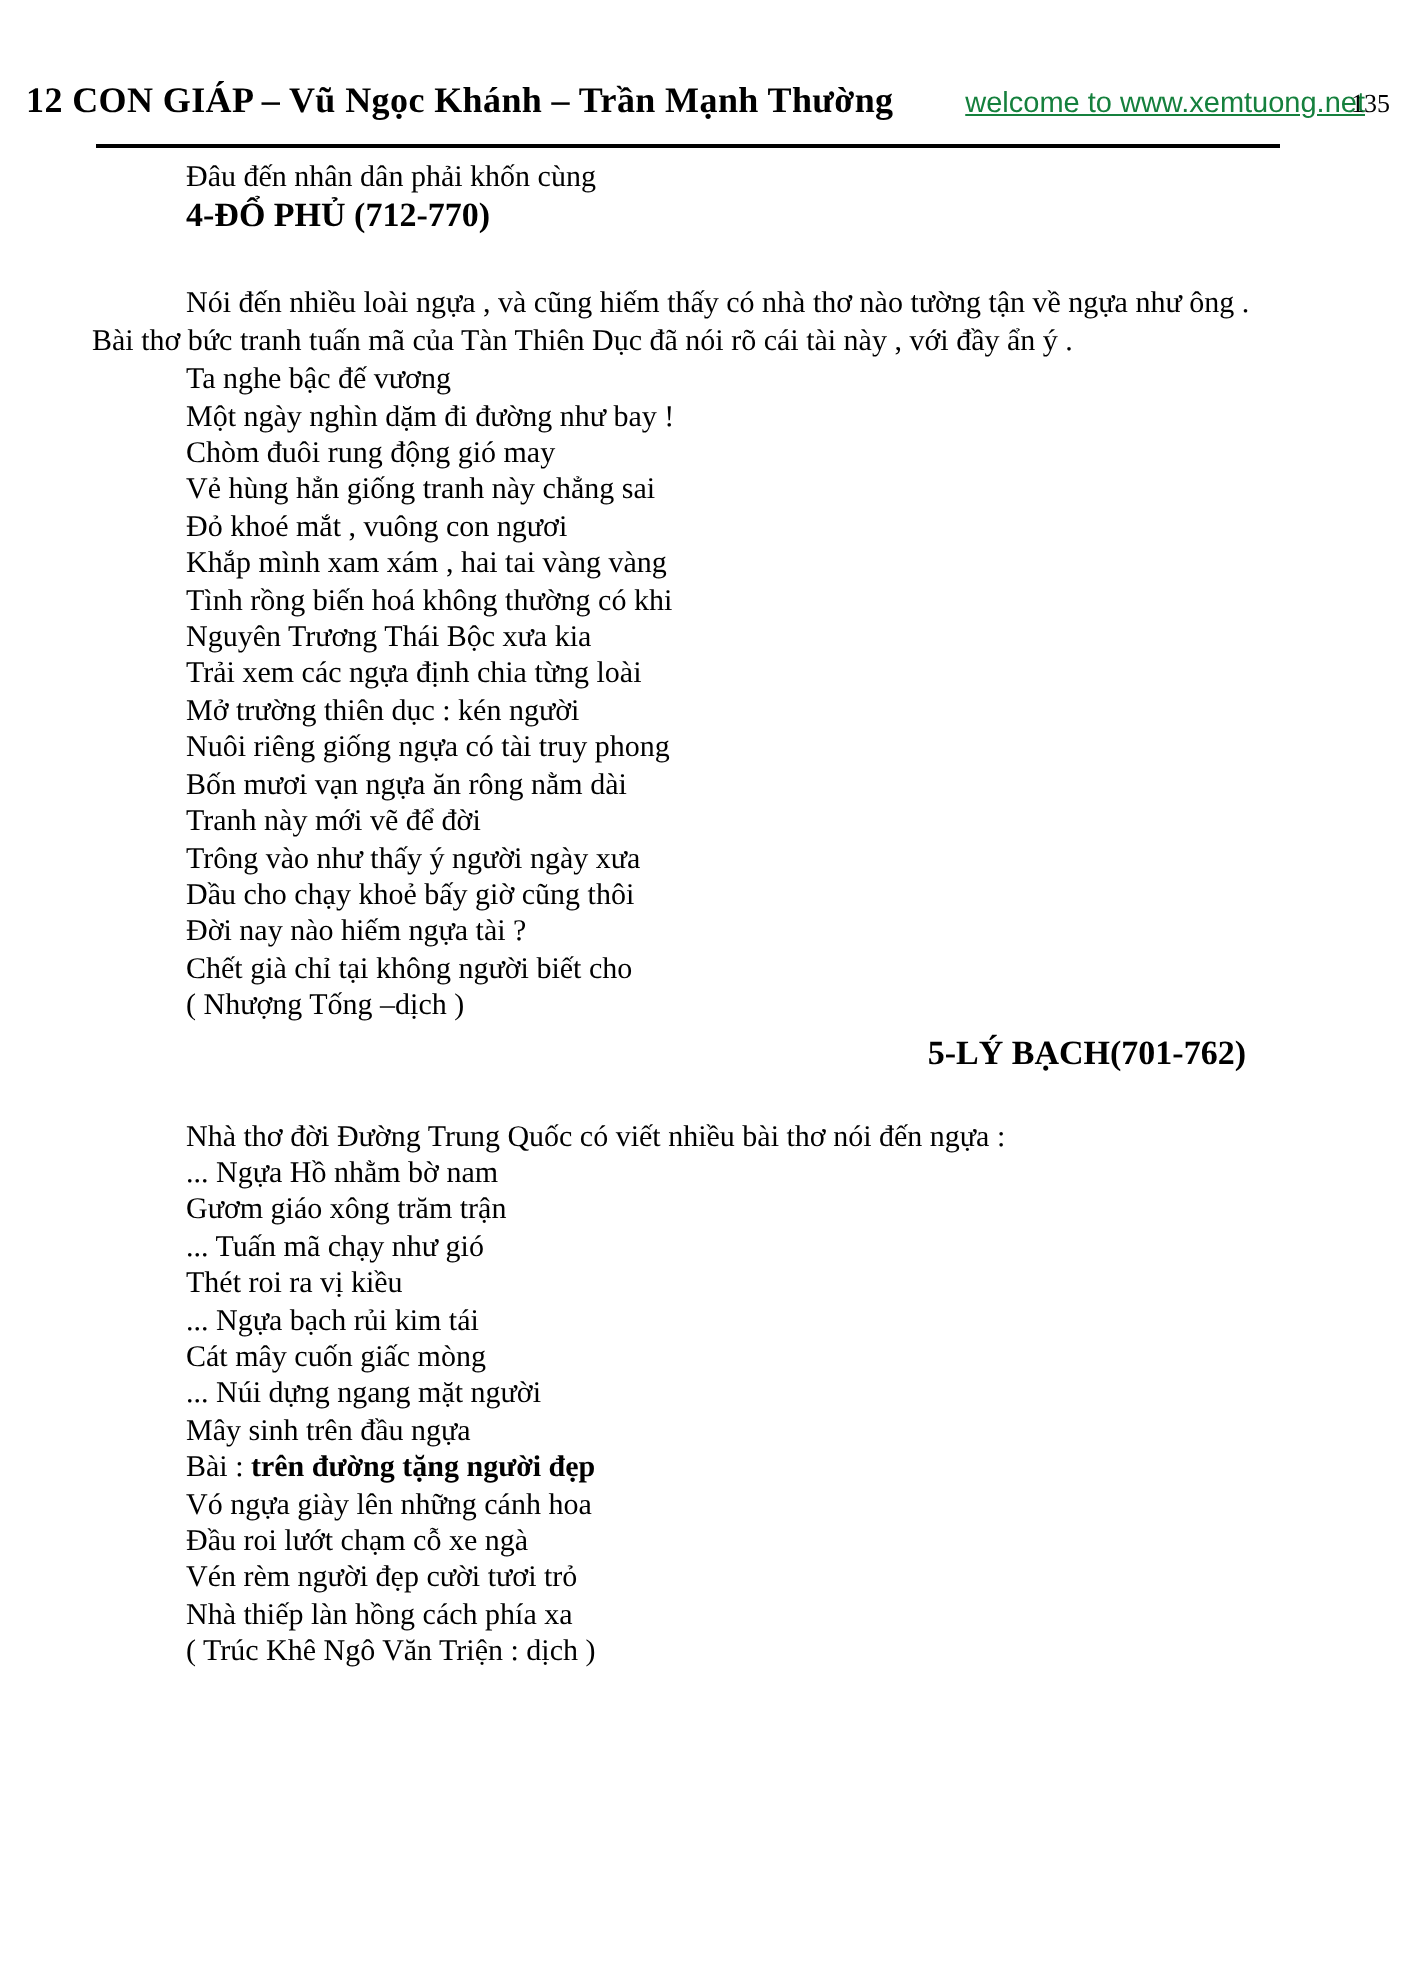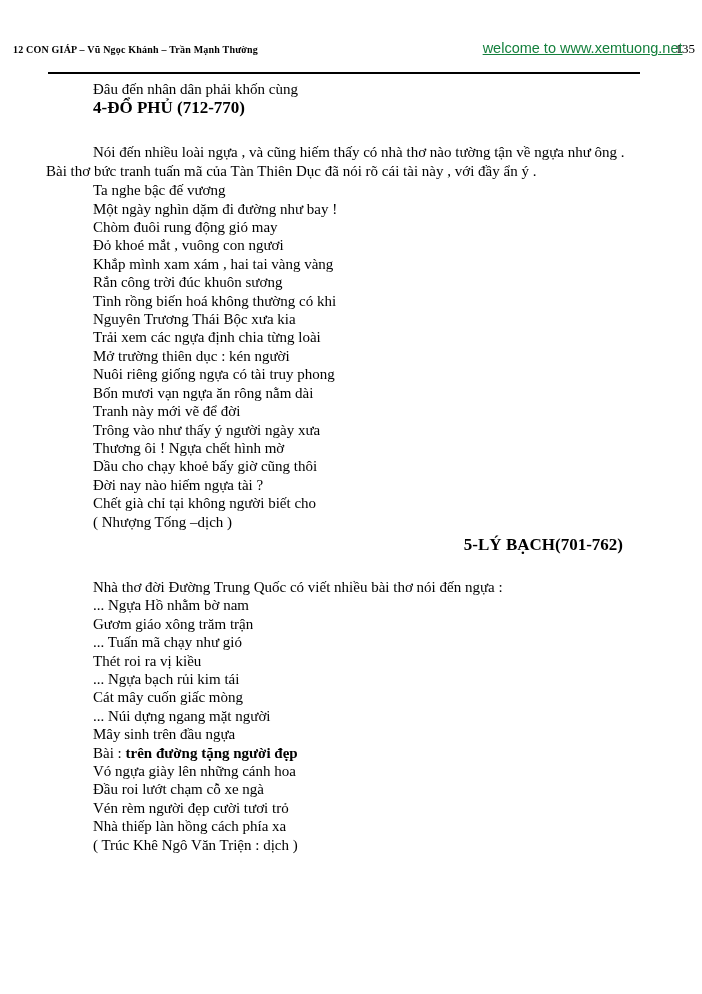--- a/index.html
+++ b/index.html
@@ -18,21 +18,21 @@
     position: absolute;
     top: 40px;
     left: 13px;
     width: 682px;
     display: flex;
     justify-content: space-between;
     align-items: baseline;
   }
   .header-title {
     font-weight: bold;
-    font-size: 10px;
+    font-size: 18px;
     letter-spacing: 0.2px;
     white-space: nowrap;
   }
   .header-right { display: flex; align-items: baseline; }
   .link {
     font-family: Liberation Sans, sans-serif;
     font-size: 14.5px;
     text-decoration: underline;
     color: #15803d;
     white-space: nowrap;
@@ -92,32 +92,31 @@
     <div class="heading h4">4-ĐỔ PHỦ (712-770)</div>
 
     <div class="line indent para1">Nói đến nhiều loài ngựa , và cũng hiếm thấy có nhà thơ nào tường tận về ngựa như ông .</div>
     <div class="line">Bài thơ bức tranh tuấn mã của Tàn Thiên Dục đã nói rõ cái tài này , với đầy ẩn ý .</div>
 
     <div class="poem">
 
     <div class="line indent">Ta nghe bậc đế vương</div>
         <div class="line indent">Một ngày nghìn dặm đi đường như bay !</div>
         <div class="line indent">Chòm đuôi rung động gió may</div>
+        <div class="line indent">Vẻ hùng hẳn giống tranh này chẳng sai</div>
         <div class="line indent">Đỏ khoé mắt , vuông con ngươi</div>
         <div class="line indent">Khắp mình xam xám , hai tai vàng vàng</div>
-        <div class="line indent">Rắn công trời đúc khuôn sương</div>
         <div class="line indent">Tình rồng biến hoá không thường có khi</div>
         <div class="line indent">Nguyên Trương Thái Bộc xưa kia</div>
         <div class="line indent">Trải xem các ngựa định chia từng loài</div>
         <div class="line indent">Mở trường thiên dục : kén người</div>
         <div class="line indent">Nuôi riêng giống ngựa có tài truy phong</div>
         <div class="line indent">Bốn mươi vạn ngựa ăn rông nằm dài</div>
         <div class="line indent">Tranh này mới vẽ để đời</div>
         <div class="line indent">Trông vào như thấy ý người ngày xưa</div>
-        <div class="line indent">Thương ôi ! Ngựa chết hình mờ</div>
         <div class="line indent">Dầu cho chạy khoẻ bấy giờ cũng thôi</div>
         <div class="line indent">Đời nay nào hiếm ngựa tài ?</div>
         <div class="line indent">Chết già chỉ tại không người biết cho</div>
       </div>
     <div class="line indent">( Nhượng Tống –dịch )</div>
 
     <div class="heading h5">5-LÝ BẠCH(701-762)</div>
 
     <div class="sec5">
       <div class="line indent">Nhà thơ đời Đường Trung Quốc có viết nhiều bài thơ nói đến ngựa :</div>

